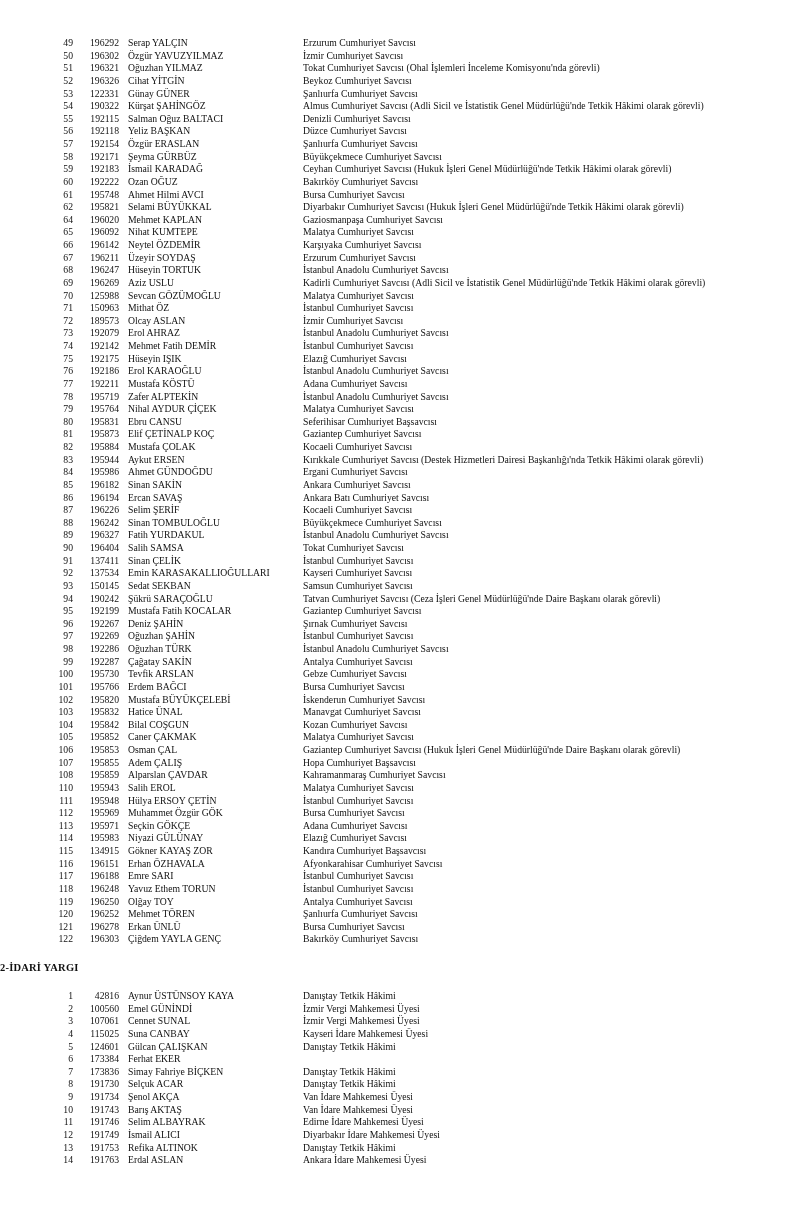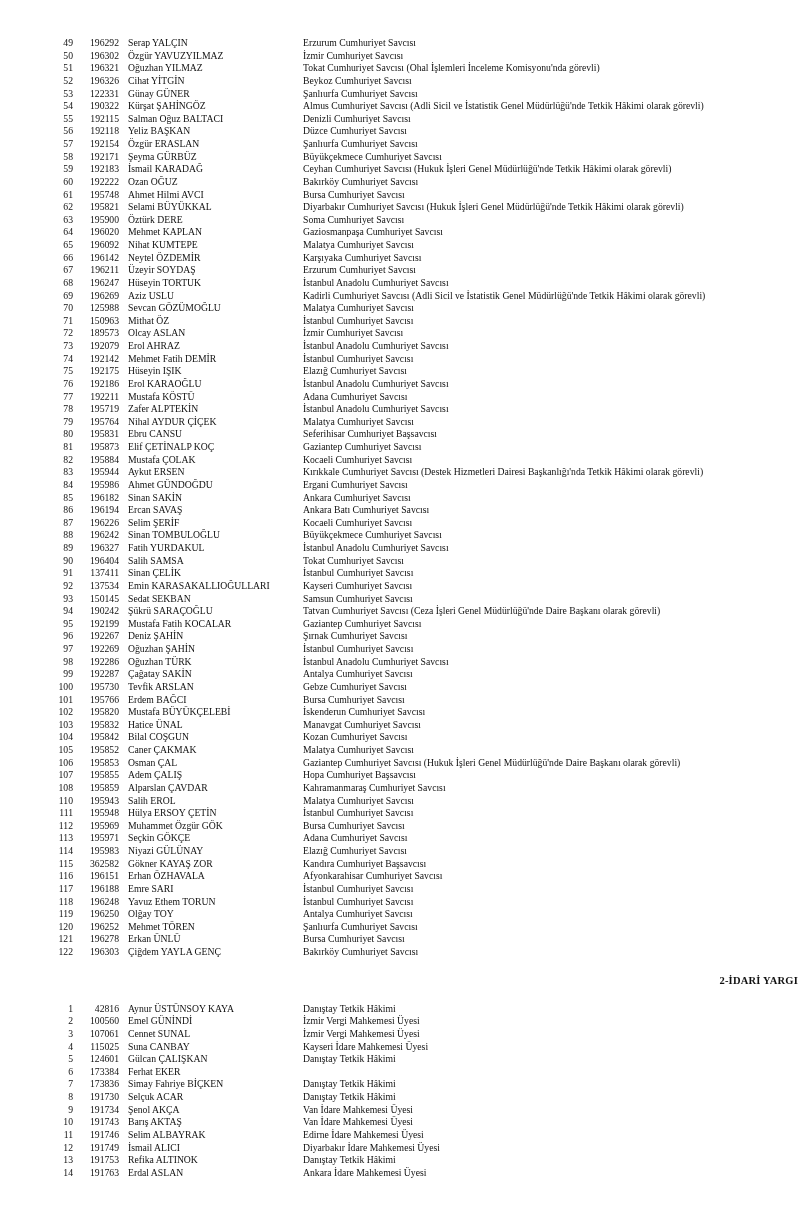--- a/index.html
+++ b/index.html
@@ -26,21 +26,21 @@
     font-size:9.7px;
     white-space:nowrap;
   }
   .cell{display:block;overflow:visible;}
   .cell.no{text-align:right;}
   .cell.reg{text-align:right;}
   .cell.name{padding-left:9px;}
   .cell.title{padding-left:0;}
   .section-header{
     margin-top:15px;
-    text-align:right;
+    text-align:left;
     font-weight:bold;
     font-size:10.5px;
     line-height:13px;
     letter-spacing:0.2px;
   }
   .gap-after-header{height:16px;}
 </style>
 </head>
 <body>
 
@@ -125,26 +125,20 @@
         <span class="cell name">Ahmet Hilmi AVCI</span>
         <span class="cell title">Bursa Cumhuriyet Savcısı</span>
       </div>
       <div class="row">
         <span class="cell no">62</span>
         <span class="cell reg">195821</span>
         <span class="cell name">Selami BÜYÜKKAL</span>
         <span class="cell title">Diyarbakır Cumhuriyet Savcısı (Hukuk İşleri Genel Müdürlüğü'nde Tetkik Hâkimi olarak görevli)</span>
       </div>
       <div class="row">
-        <span class="cell no">63</span>
-        <span class="cell reg">195900</span>
-        <span class="cell name">Öztürk DERE</span>
-        <span class="cell title">Soma Cumhuriyet Savcısı</span>
-      </div>
-      <div class="row">
         <span class="cell no">64</span>
         <span class="cell reg">196020</span>
         <span class="cell name">Mehmet KAPLAN</span>
         <span class="cell title">Gaziosmanpaşa Cumhuriyet Savcısı</span>
       </div>
       <div class="row">
         <span class="cell no">65</span>
         <span class="cell reg">196092</span>
         <span class="cell name">Nihat KUMTEPE</span>
         <span class="cell title">Malatya Cumhuriyet Savcısı</span>
@@ -432,21 +426,21 @@
         <span class="cell title">Adana Cumhuriyet Savcısı</span>
       </div>
       <div class="row">
         <span class="cell no">114</span>
         <span class="cell reg">195983</span>
         <span class="cell name">Niyazi GÜLÜNAY</span>
         <span class="cell title">Elazığ Cumhuriyet Savcısı</span>
       </div>
       <div class="row">
         <span class="cell no">115</span>
-        <span class="cell reg">362582</span>
+        <span class="cell reg">134915</span>
         <span class="cell name">Gökner KAYAŞ ZOR</span>
         <span class="cell title">Kandıra Cumhuriyet Başsavcısı</span>
       </div>
       <div class="row">
         <span class="cell no">116</span>
         <span class="cell reg">196151</span>
         <span class="cell name">Erhan ÖZHAVALA</span>
         <span class="cell title">Afyonkarahisar Cumhuriyet Savcısı</span>
       </div>
       <div class="row">

